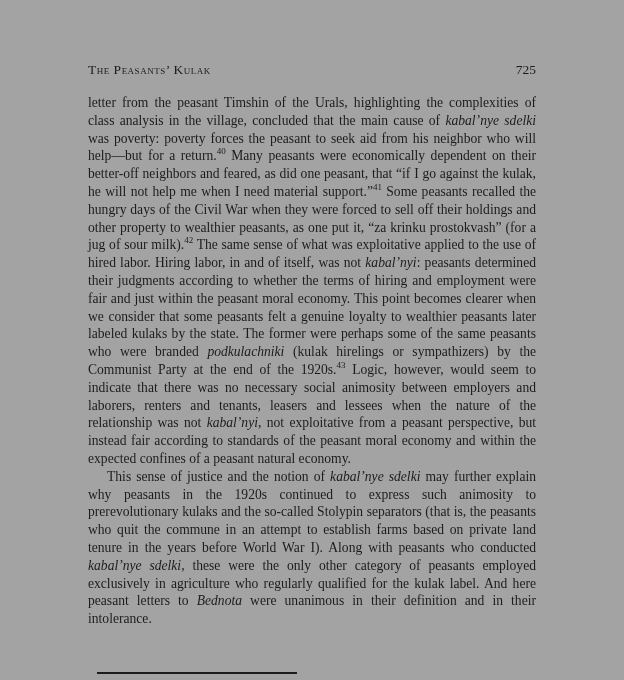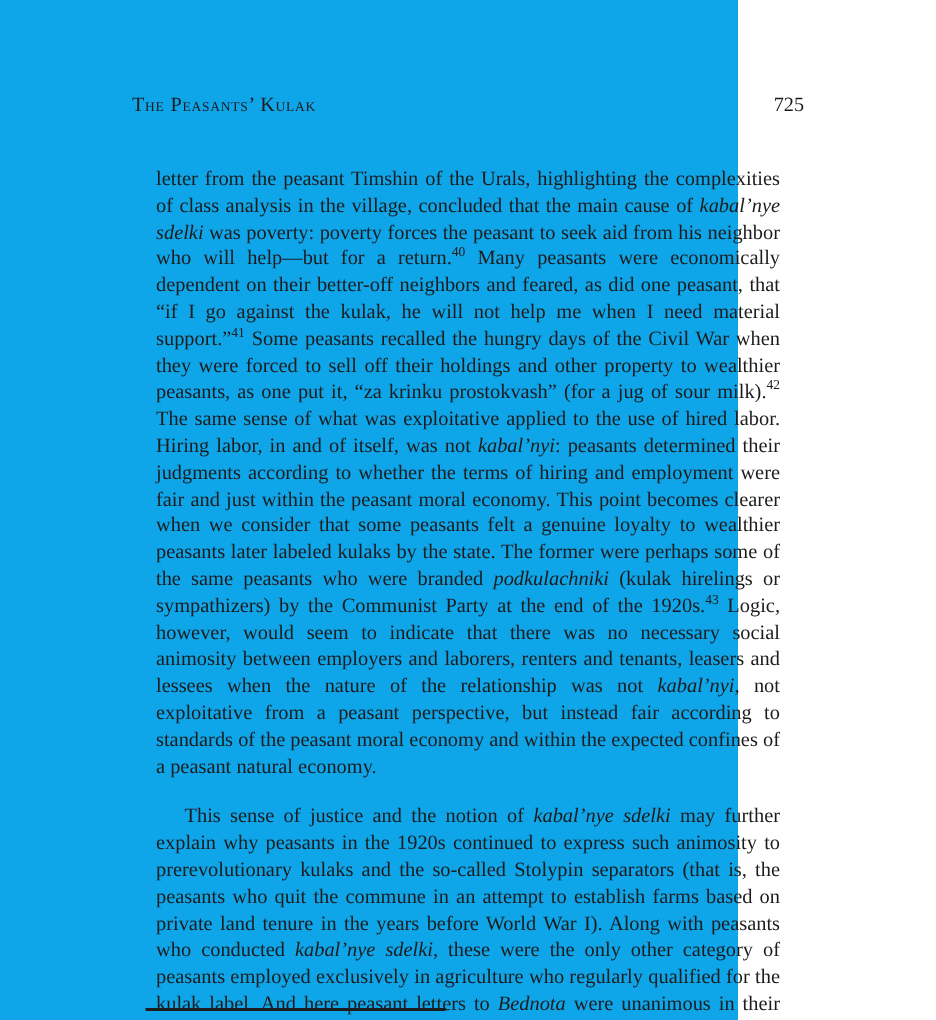--- a/index.html
+++ b/index.html
@@ -9,23 +9,23 @@
   }
   body {
     width: 624px;
     height: 680px;
     font-family: "Liberation Serif", serif;
     color: #1c1c1c;
     overflow: hidden;
   }
   .page {
     position: relative;
-    width: 492px;
+    width: 624px;
     height: 680px;
-    background: #0ea5e9;
+    background: #a3a3a3;
   }
   .running-head {
     position: absolute;
     left: 88px;
     top: 62px;
     width: 448px;
     display: flex;
     justify-content: space-between;
     align-items: baseline;
     font-size: 13.5px;
@@ -37,21 +37,21 @@
   .body-text {
     position: absolute;
     left: 88px;
     top: 94px;
     width: 448px;
     font-size: 13.6px;
     line-height: 17.8px;
     text-align: justify;
   }
   .body-text p {
-    margin: 16px;
+    margin: 0;
   }
   .body-text p.indent {
     text-indent: 19px;
   }
   .body-text sup {
     font-size: 9px;
     line-height: 0;
     vertical-align: super;
     letter-spacing: 0;
   }

